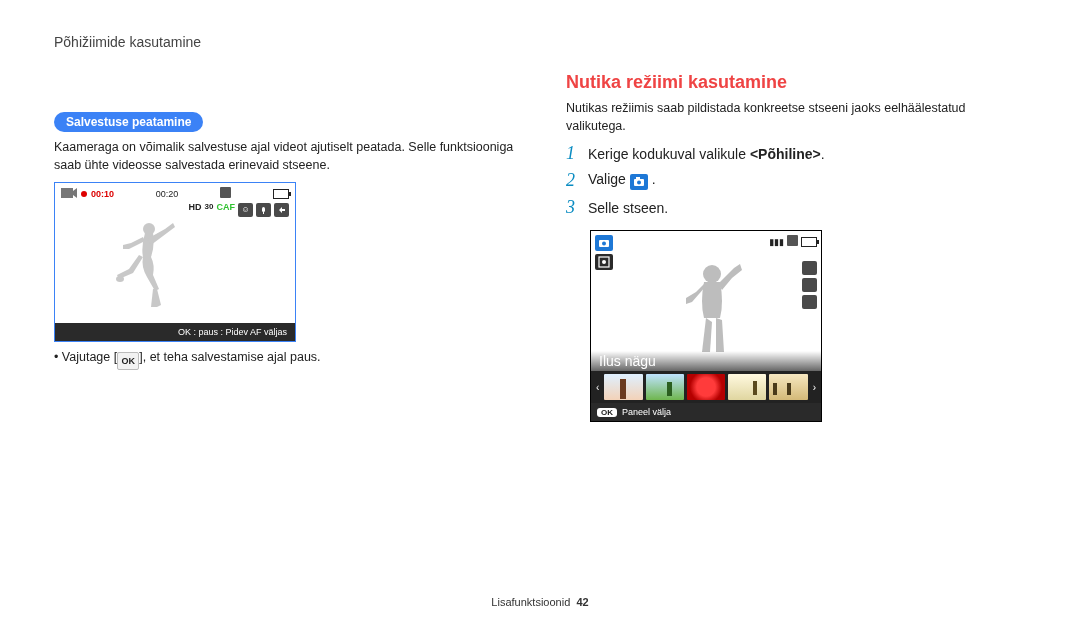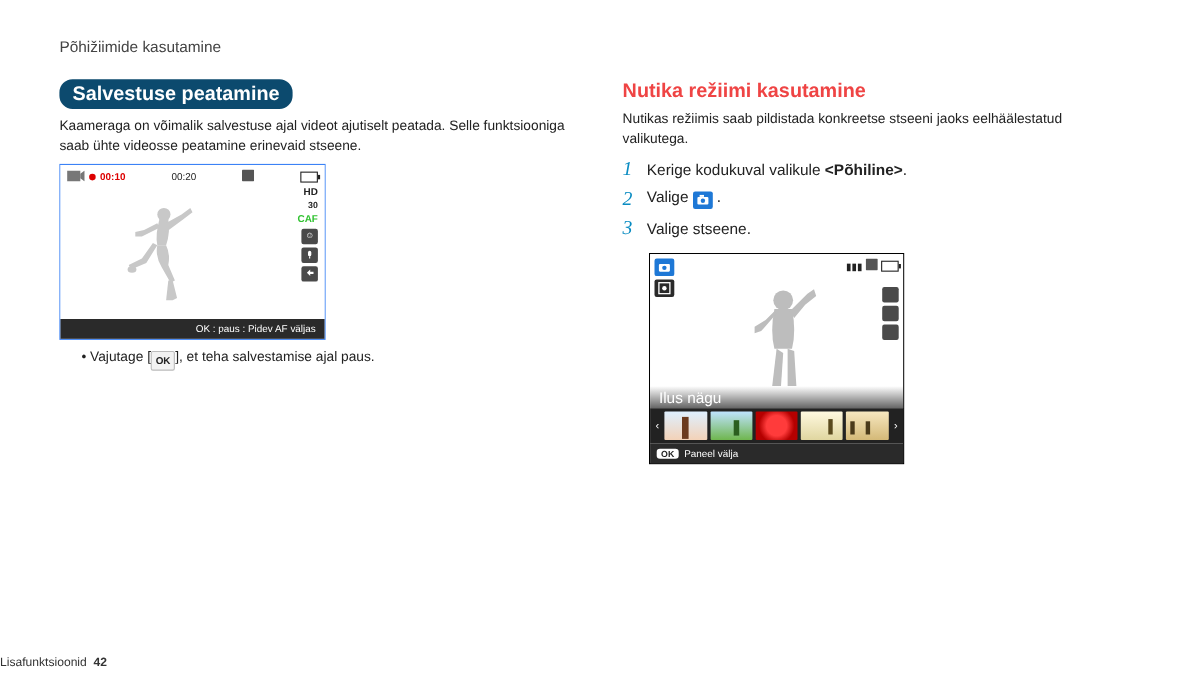--- a/index.html
+++ b/index.html
@@ -23,27 +23,28 @@
   .columns {
     display: flex;
     gap: 52px;
   }
   .col {
     flex: 1;
     min-width: 0;
   }
   .pill {
     display: inline-block;
-    background: #0c4a6e;
+    background: #3b82f6;
     color: #fff;
     font-weight: bold;
-    font-size: 18px;
+    font-size: 12px;
     padding: 3px 12px;
     border-radius: 12px;
     margin-bottom: 6px;
+    margin-top: 40px;
   }
   .body-text {
     font-size: 12.5px;
     line-height: 1.45;
     margin: 0 0 8px 0;
   }
   .section-title {
     color: #ef4444;
     font-size: 18px;
     font-weight: bold;
@@ -69,21 +70,20 @@
     display: inline-block;
   }
   .bullets {
     list-style: none;
     padding: 0;
     margin: 8px 0 0 0;
   }
   .bullets li {
     font-size: 12.5px;
     margin-bottom: 2px;
-    margin-left: 20px;
   }
   .bullets li::before {
     content: "• ";
   }
   .inline-icon {
     display: inline-flex;
     align-items: center;
     justify-content: center;
     width: 20px;
     height: 16px;
@@ -131,21 +131,21 @@
   }
   .rec-topbar .batt::after{
     content:""; position:absolute; right:-3px; top:2px; width:2px; height:4px; background:#222;
   }
   .rec-topbar .batt .fill{ background:#222; width:100%; height:100%; }
   .rec-right-icons {
     position: absolute;
     top: 20px;
     right: 6px;
     display: flex;
-    flex-direction: column;
+    flex-direction: row;
     gap: 3px;
     font-size: 9px;
     font-weight: bold;
     text-align: right;
     line-height: 1.1;
   }
   .rec-right-icons span { color:#222; }
   .rec-right-icons .caf { color:#31c231; }
   .rec-right-icons .ico-box {
     width: 15px; height: 14px; background:#4a4a4a; border-radius:2px; align-self:flex-end;
@@ -245,38 +245,38 @@
     display:flex; align-items:center; gap:5px;
   }
   .smart-footer .ok-pill {
     background:#fff; color:#222; border-radius:3px; font-weight:bold;
     font-size:8px; padding:0 4px;
   }
   .page-footer {
     position: absolute;
     left: 0;
     width: 1080px;
-    text-align: left;
+    text-align: center;
     top: 596px;
     font-size: 11px;
     color: #333;
   }
   .page-footer b { font-weight: bold; }
 </style>
 </head>
 <body>
 
 <div class="page">
   <div class="running-head">Põhižiimide kasutamine</div>
 
   <div class="columns">
 
     <div class="col">
       <div class="pill">Salvestuse peatamine</div>
-      <p class="body-text">Kaameraga on võimalik salvestuse ajal videot ajutiselt peatada. Selle funktsiooniga saab ühte videosse peatamine erinevaid stseene.</p>
+      <p class="body-text">Kaameraga on võimalik salvestuse ajal videot ajutiselt peatada. Selle funktsiooniga saab ühte videosse salvestada erinevaid stseene.</p>
 
       <div class="rec-preview">
         <div class="rec-screen">
           <div class="rec-topbar">
             <div class="t-left">
               <span>
                 <svg width="16" height="10">
                     <rect x="0" y="0" width="12" height="10" fill="#777"></rect>
                     <polygon points="12,3 16,0 16,10 12,7" fill="#777"></polygon>
                   </svg>
@@ -356,21 +356,21 @@
                   <rect x="1" y="2" width="10" height="7" rx="1" fill="#fff"></rect>
                   <circle cx="6" cy="5.5" r="2" fill="#1e78d6"></circle>
                   <rect x="3" y="0" width="4" height="2" fill="#fff"></rect>
                 </svg>
             </span>
             <span> .</span>
           </span>
         </li>
         <li>
           <span class="num">3</span>
-          <span>Valige stseene.</span>
+          <span>Selle stseen.</span>
         </li>
       </ol>
 
       <div class="smart-preview">
         <div class="smart-screen">
           <div class="smart-top-left">
             <div class="blue-sq">
               <svg width="12" height="10">
                   <rect x="1" y="2" width="10" height="7" rx="1" fill="#fff"></rect>
                   <circle cx="6" cy="5.5" r="2" fill="#1e78d6"></circle>

